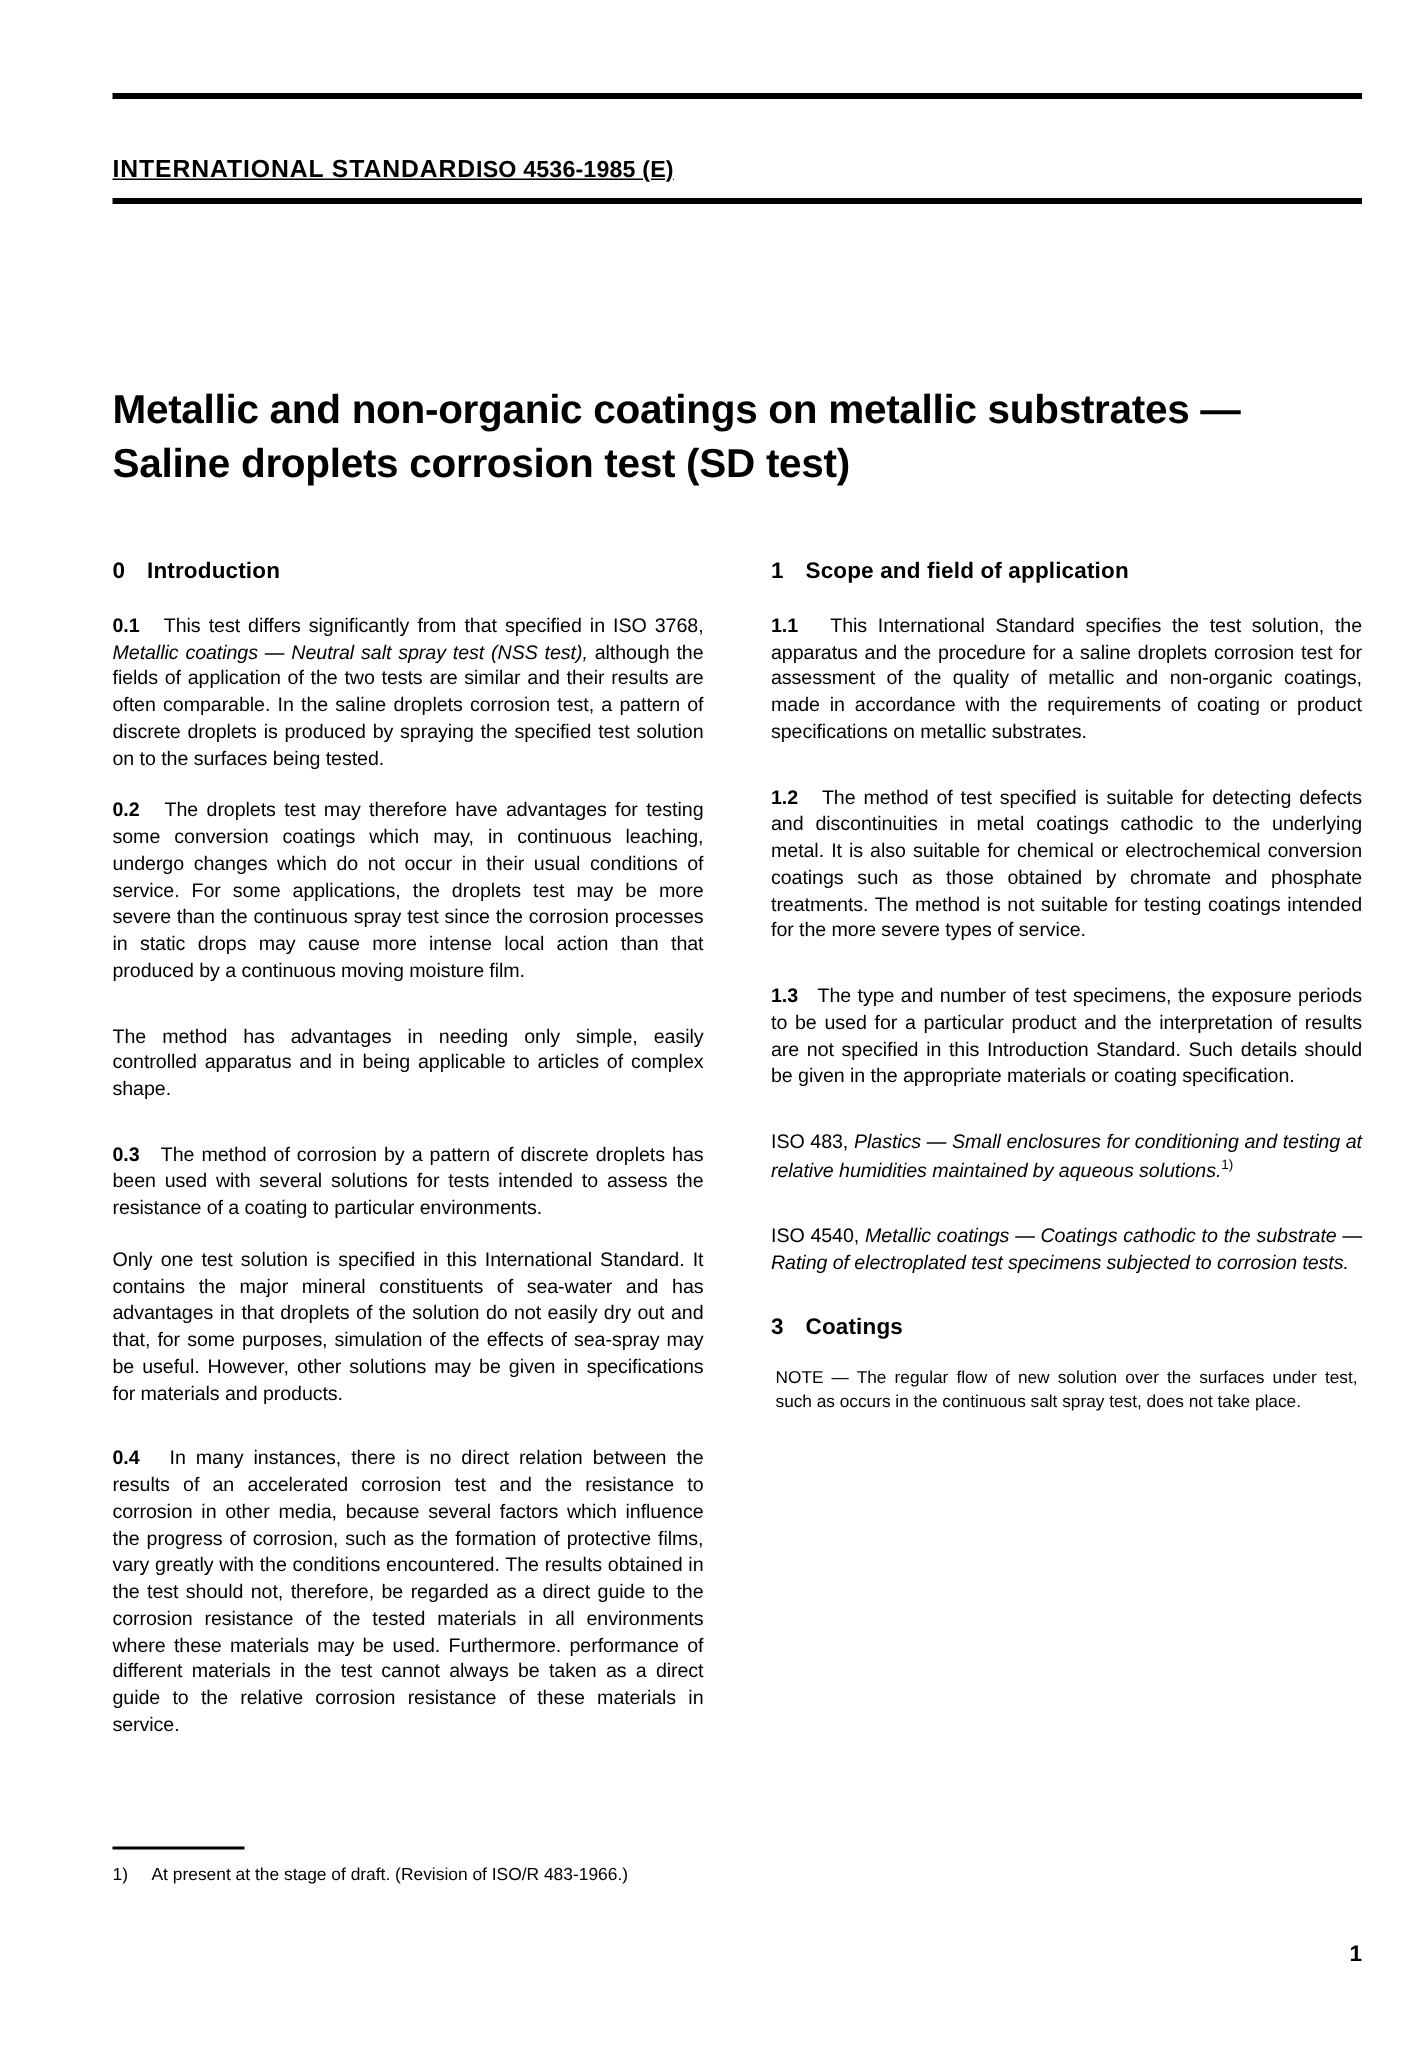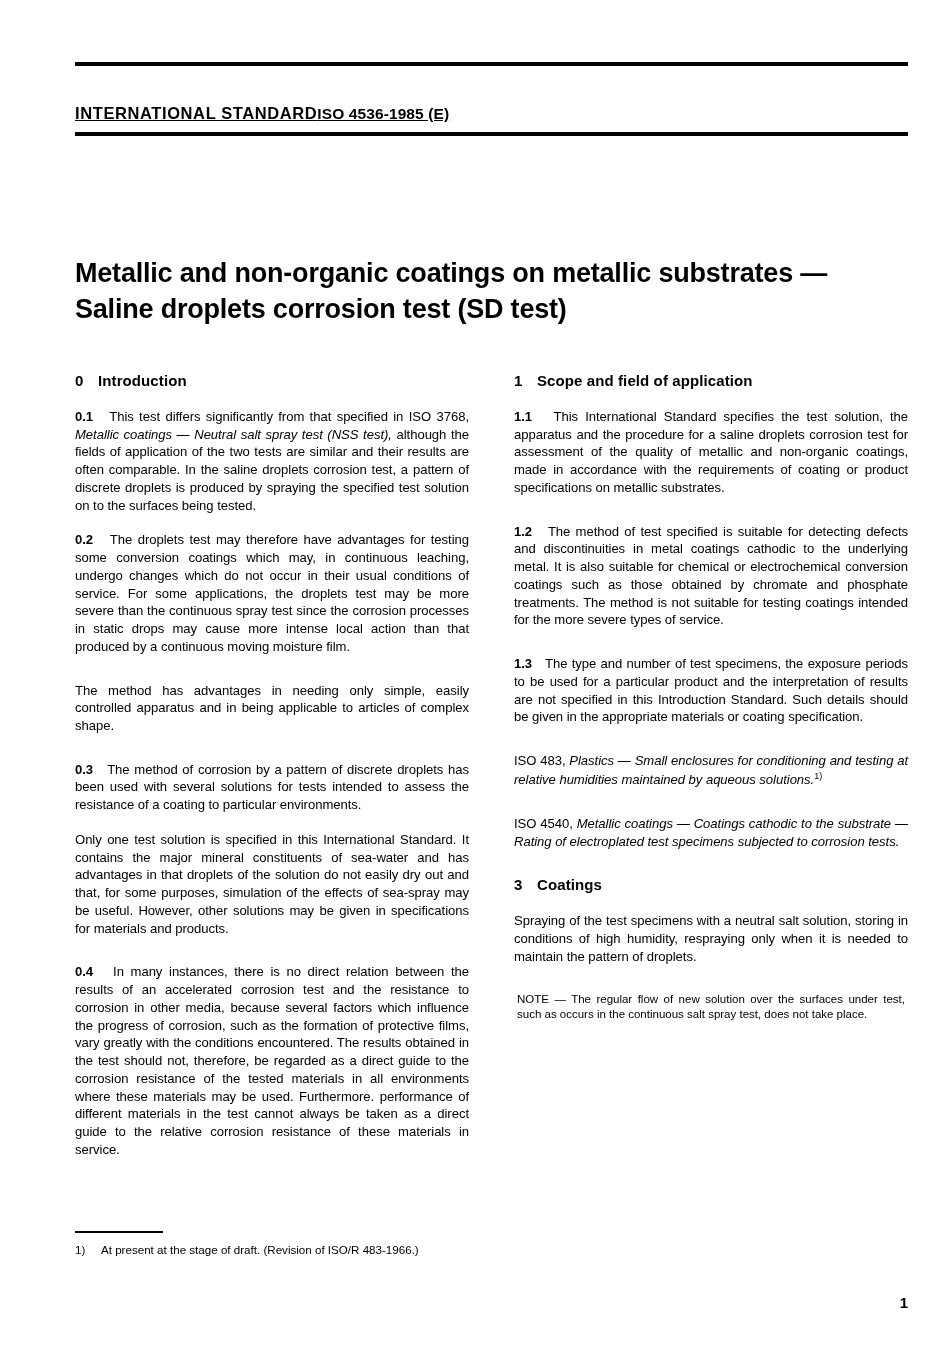--- a/index.html
+++ b/index.html
@@ -234,23 +234,20 @@
 
 
       <p class="body spaced">
         <span>ISO 4540, </span><em class="ref">Metallic coatings — Coatings cathodic to the substrate — Rating of electroplated test specimens subjected to corrosion tests.</em>
       </p>
 
       <h2 class="sec gap-before">
         <span class="num">3</span><span>Coatings</span>
       </h2>
 
-      <p class="body spaced">
-        <span>Spraying of the test specimens with a neutral salt solution, storing in conditions of high humidity, respraying only when it is needed to maintain the pattern of droplets.</span>
-      </p>
 
       <p class="note">NOTE — The regular flow of new solution over the surfaces under test, such as occurs in the continuous salt spray test, does not take place.</p>
 
     </div>
   </div>
 
   <div class="footnote">
     <div class="footnote-rule"></div>
     <div class="footnote-text">
       <span class="marker">1)</span><span>At present at the stage of draft. (Revision of ISO/R 483-1966.)</span>

